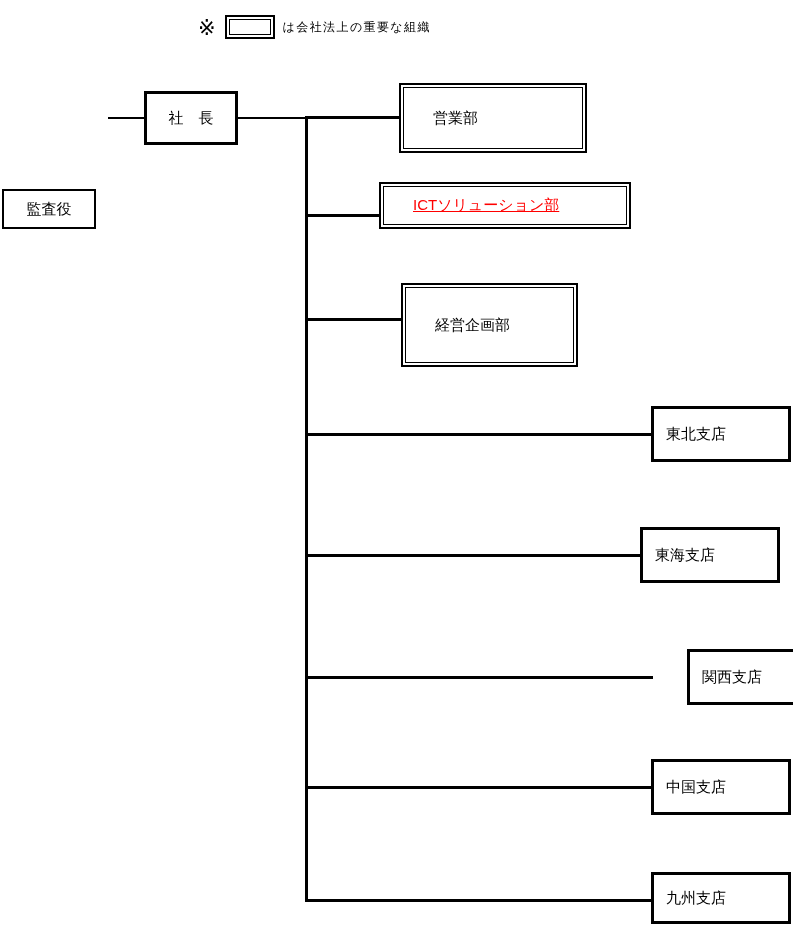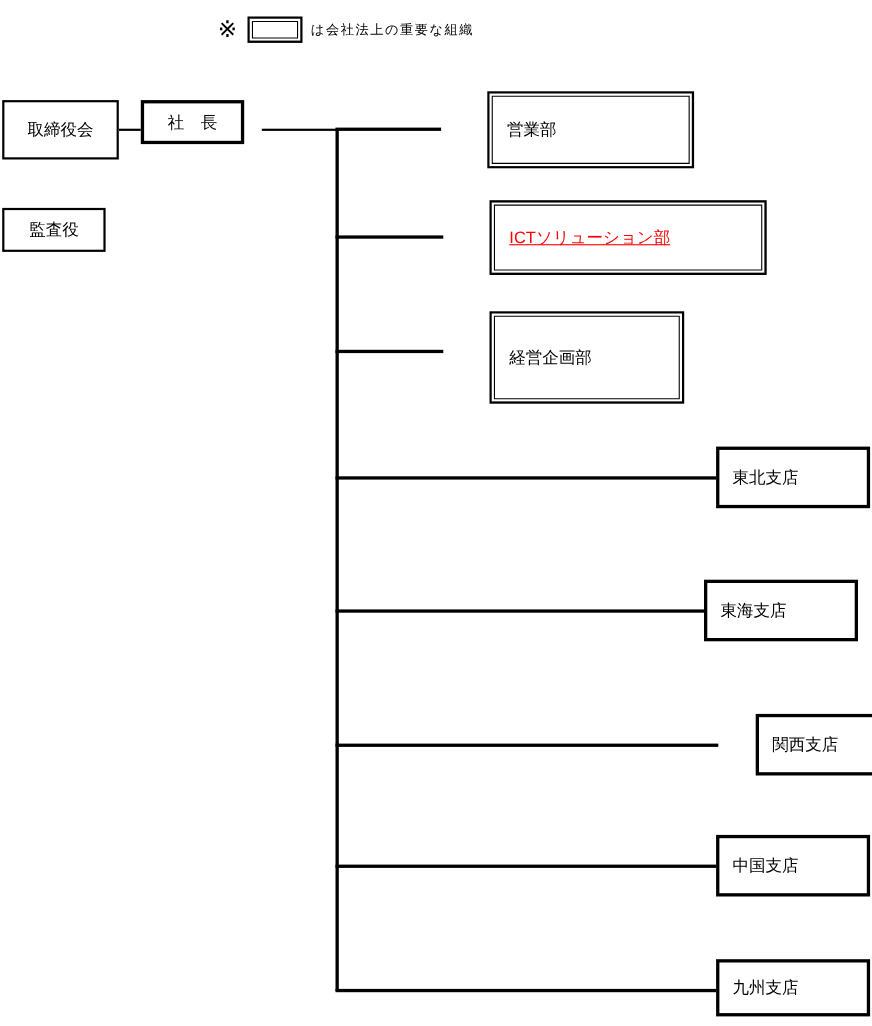--- a/index.html
+++ b/index.html
@@ -62,21 +62,21 @@
   }
   
   .border-thin { border: 2px solid #000000; }
   .border-med  { border: 3px solid #000000; }
   
   .border-double {
     border: 2px solid #000000;
     box-shadow: inset 0 0 0 2px #ffffff, inset 0 0 0 3px #000000;
   }
   .pad-l-12 { padding-left: 12px; }
-  .pad-l-16 { padding-left: 16px; margin-left: 44px; }
+  .pad-l-16 { padding-left: 32px; }
   .center   { justify-content: center; }
 
   .label-red {
     color: #FF0000;
     text-decoration: underline;
   }
 
   
   .hline {
     position: absolute;
@@ -110,37 +110,34 @@
   <div class="hline hline-thick" style="left:305px; top:116px; width:96px;"></div>
   <div class="hline hline-thick" style="left:305px; top:214px; width:98px;"></div>
   <div class="hline hline-thick" style="left:305px; top:318px; width:98px;"></div>
 
   <div class="hline hline-thick" style="left:305px; top:433px; width:348px;"></div>
   <div class="hline hline-thick" style="left:305px; top:554px; width:348px;"></div>
   <div class="hline hline-thick" style="left:305px; top:676px; width:348px;"></div>
   <div class="hline hline-thick" style="left:305px; top:786px; width:348px;"></div>
   <div class="hline hline-thick" style="left:305px; top:899px; width:348px;"></div>
 
-  <div class="node border-thin center" style="left:2px; top:91px; width:106px; height:54px;">
-    <span class="label">取締役会</span>
-  </div>
 
-  <div class="node border-med center" style="left:128px; top:91px; width:94px; height:40px;">
+  <div class="node border-med center" style="left:144px; top:91px; width:94px; height:54px;">
     <span class="label">社　長</span>
   </div>
 
   <div class="node border-thin center" style="left:2px; top:189px; width:94px; height:40px;">
     <span class="label">監査役</span>
   </div>
 
   <div class="node border-double pad-l-16" style="left:399px; top:83px; width:188px; height:70px;">
     <span class="label">営業部</span>
   </div>
 
-  <div class="node border-double pad-l-16" style="left:401px; top:182px; width:252px; height:68px;">
+  <div class="node border-double pad-l-16" style="left:379px; top:182px; width:252px; height:47px;">
     <span class="label label-red">ICTソリューション部</span>
   </div>
 
   <div class="node border-double pad-l-16" style="left:401px; top:283px; width:177px; height:84px;">
     <span class="label">経営企画部</span>
   </div>
 
   <div class="node border-med pad-l-12" style="left:651px; top:406px; width:140px; height:56px;">
     <span class="label">東北支店</span>
   </div>

